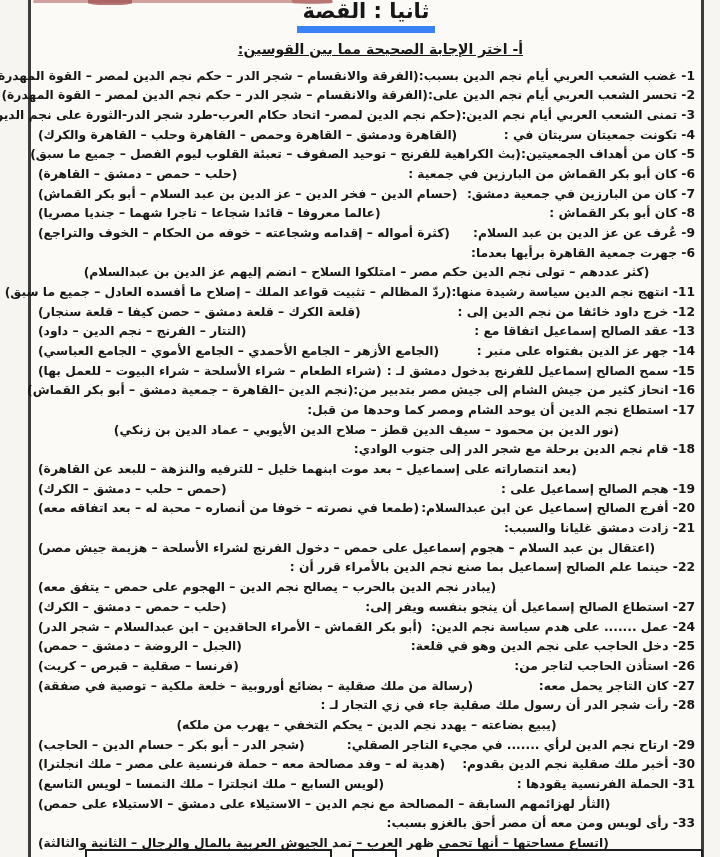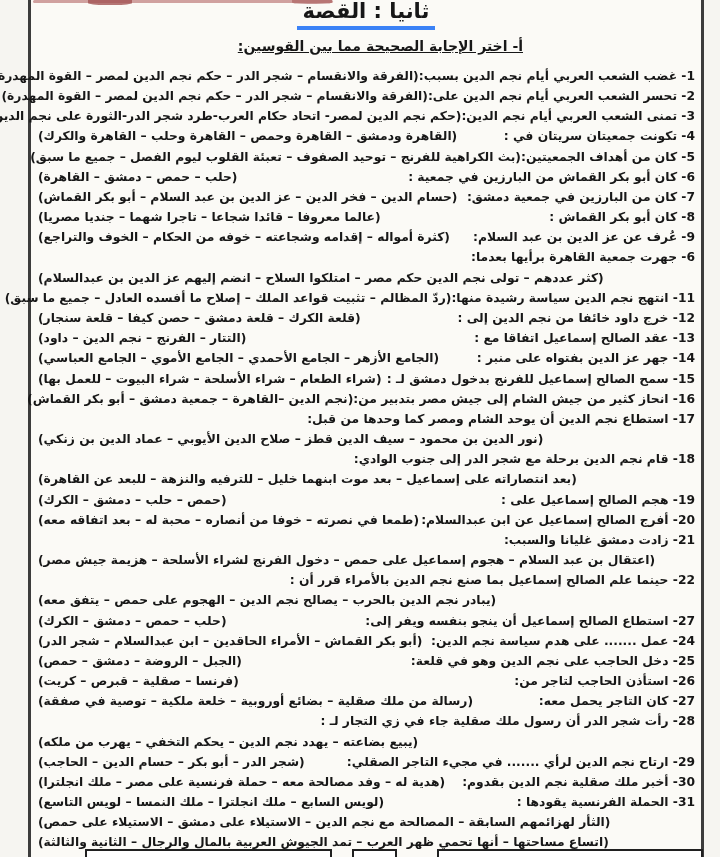--- a/index.html
+++ b/index.html
@@ -11,39 +11,39 @@
   }
   .frame{
     position:absolute;top:-6px;bottom:-6px;left:28px;width:676px;
     border-left:3px solid #3c3c3c;border-right:3px solid #3c3c3c;
     background:#fbfaf6;box-sizing:border-box;
   }
   .content{position:absolute;inset:0;direction:rtl;}
   .title-wrap{text-align:center;margin-top:5px;}
   .page-title{
     display:inline-block;font-size:21px;font-weight:bold;
-    border-bottom:4px solid #3b82f6;padding:0 6px 3px;letter-spacing:0;
+    border-bottom:7px solid #3b82f6;padding:0 6px 3px;letter-spacing:0;
   }
   .instruction{
     width:fit-content;margin:8px 178px 0 auto;
     font-size:14px;font-weight:bold;text-decoration:underline;
     white-space:nowrap;
   }
   .rows{
     position:absolute;top:72px;bottom:10px;left:7px;right:6px;
     display:flex;flex-direction:column;justify-content:space-between;
   }
   .row{
     flex:1;display:flex;align-items:center;min-height:0;
     font-size:12.3px;font-weight:bold;white-space:nowrap;line-height:1;
   }
   .row.inline{justify-content:space-between;}
   .row.q-only{justify-content:flex-start;}
   .row.opt-left{justify-content:flex-end;}
-  .row.opt-center{justify-content:flex-end;}
+  .row.opt-center{justify-content:center;}
   
   .red-line{position:absolute;top:0;left:33px;width:300px;height:3px;
     background:rgba(189,122,122,.7);border-radius:2px;z-index:5;}
   .red-blob{position:absolute;top:0;left:88px;width:44px;height:5px;
     background:rgba(163,84,84,.8);border-radius:0 0 40% 40%;z-index:6;}
   .red-blob2{position:absolute;top:0;left:292px;width:40px;height:4px;
     background:rgba(170,95,95,.65);border-radius:0 0 40% 40%;z-index:6;}
   
   .next-box{position:absolute;top:849px;height:30px;border:2.5px solid #202020;
     background:#ffffff;box-sizing:border-box;z-index:4;}
@@ -197,20 +197,23 @@
           <span>30- أخبر ملك صقلية نجم الدين بقدوم:</span>
           <span>(هدية له – وفد مصالحة معه – حملة فرنسية على مصر – ملك انجلترا)</span>
         </div>
         <div class="row inline">
           <span>31- الحملة الفرنسية يقودها :</span>
           <span>(لويس السابع – ملك انجلترا – ملك النمسا – لويس التاسع)</span>
         </div>
         <div class="row opt-left">
           <span>(الثأر لهزائمهم السابقة – المصالحة مع نجم الدين – الاستيلاء على دمشق – الاستيلاء على حمص)</span>
         </div>
+        <div class="row q-only">
+          <span>33- رأى لويس ومن معه أن مصر أحق بالغزو بسبب:</span>
+        </div>
         <div class="row opt-left">
           <span>(اتساع مساحتها – أنها تحمي ظهر العرب – تمد الجيوش العربية بالمال والرجال – الثانية والثالثة)</span>
         </div>
       </div>
   </div>
 </div>
 
 <div class="next-box a"></div>
 <div class="next-box b"></div>
 <div class="next-box c"></div>

